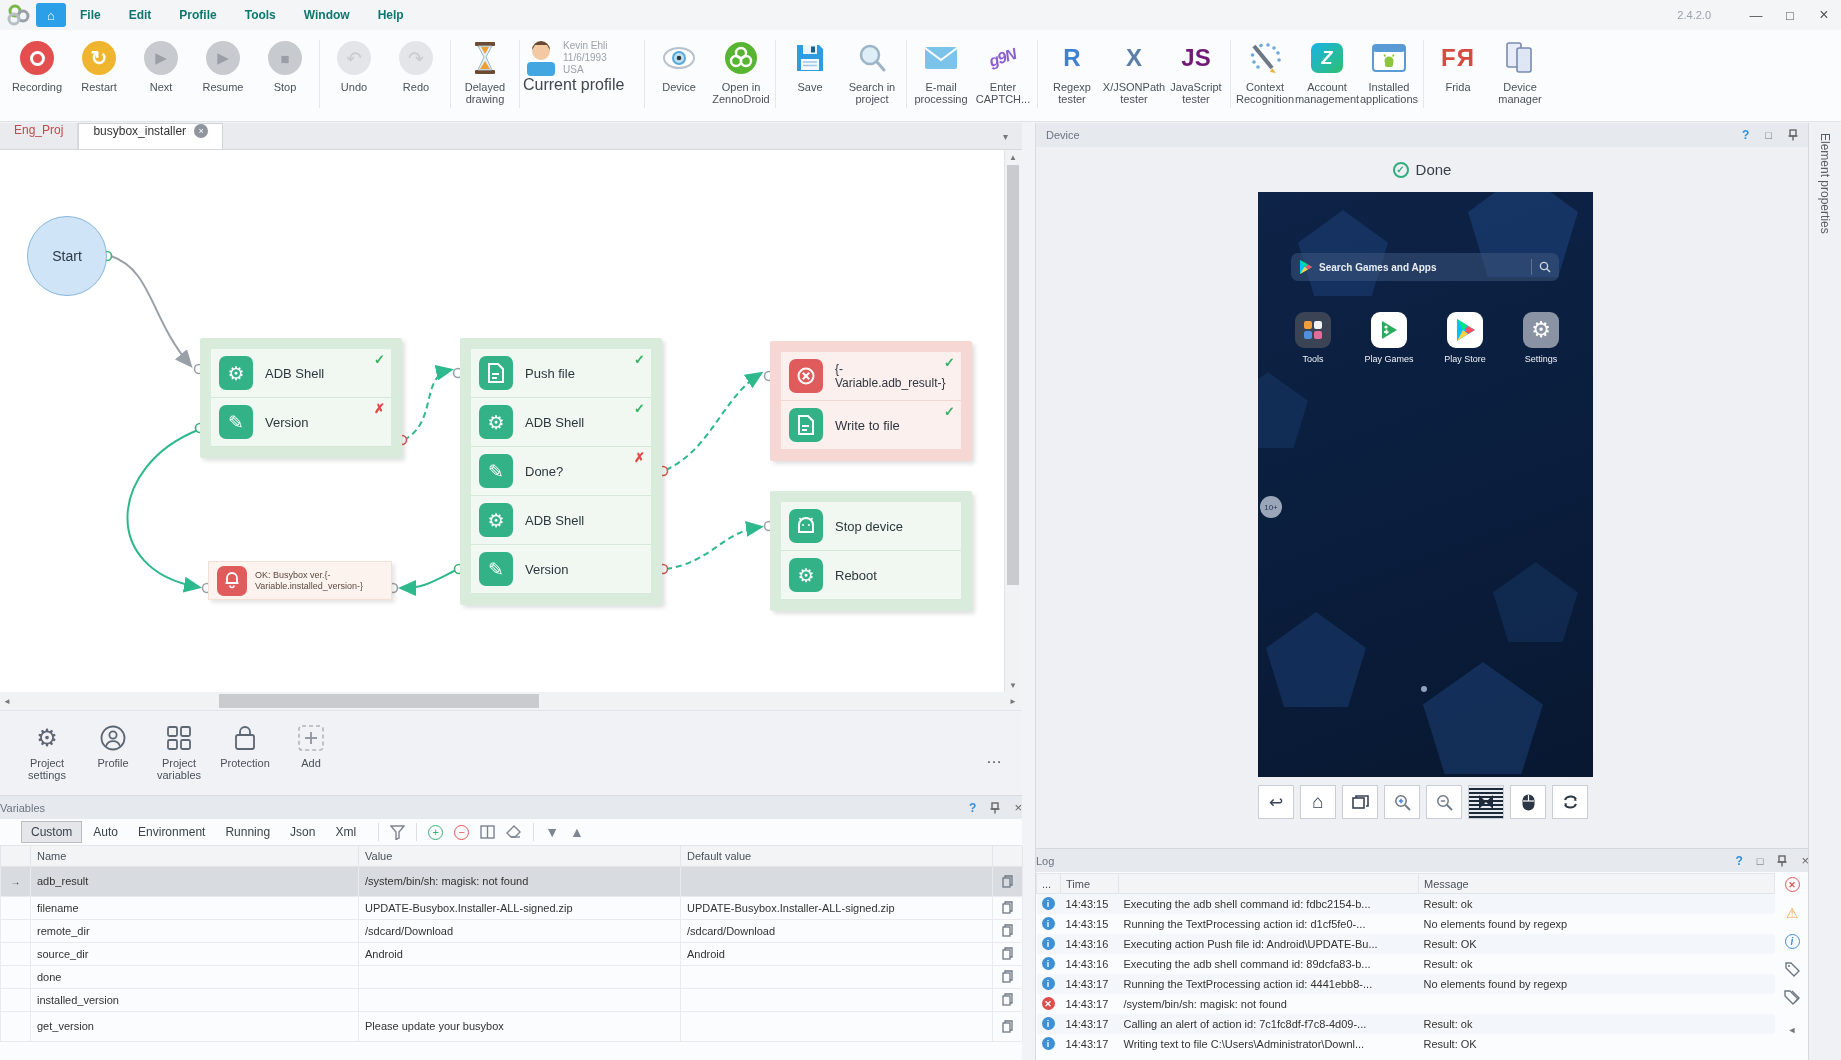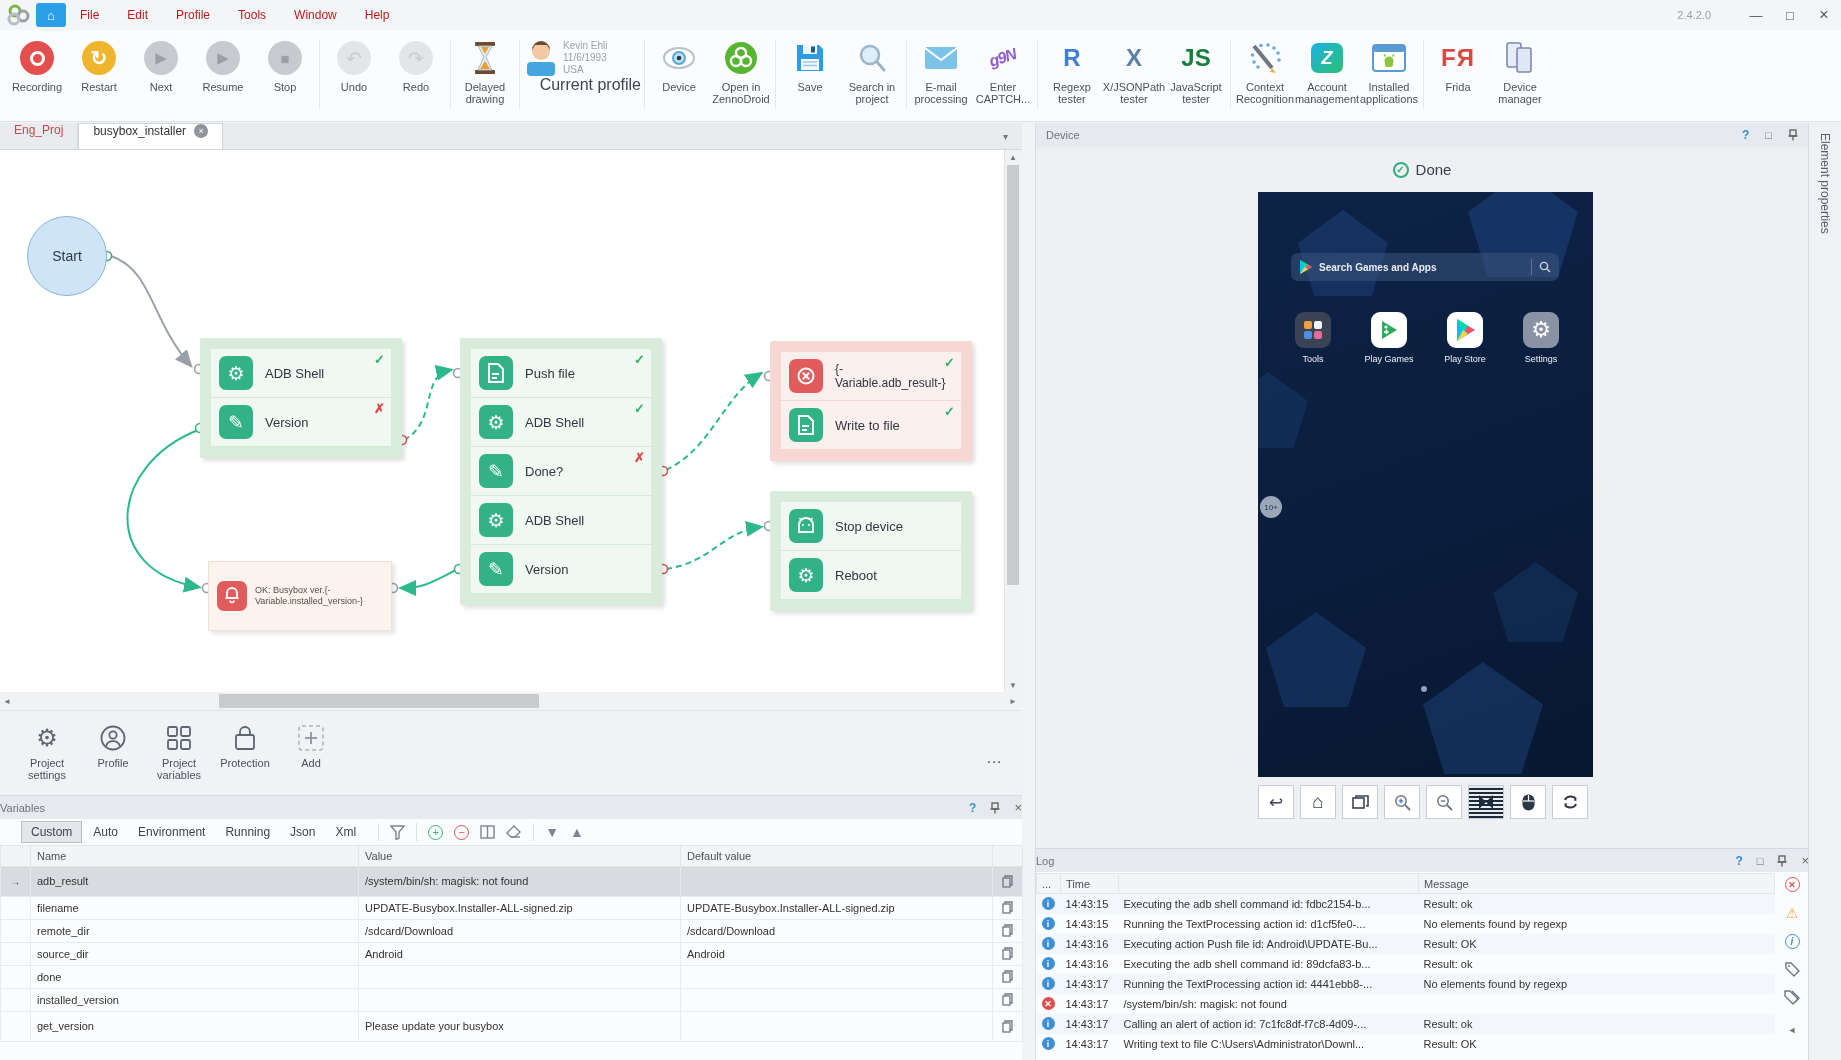--- a/index.html
+++ b/index.html
@@ -5,21 +5,21 @@
   * { box-sizing: border-box; margin:0; padding:0; }
   html,body { width:1841px; height:1060px; overflow:hidden;
     font-family:"Liberation Sans", sans-serif; background:#f2f3f6; color:#3f4650; }
 
   
   .menubar { position:absolute; left:0; top:0; width:1841px; height:30px; background:#f4f5f7;
     display:flex; align-items:center; font-size:12px; }
   .logo { width:26px; height:22px; margin-left:6px; }
   .homebtn { width:30px; height:24px; background:#2b9fe8; border-radius:3px; margin-left:4px;
     display:flex; align-items:center; justify-content:center; color:#fff; font-size:13px; }
-  .menu-item { padding:0 14px; color:#b91c1c; cursor:default; }
+  .menu-item { padding:0 14px; color:#0f766e; cursor:default;font-weight:bold; }
   .mb-right { margin-left:auto; display:flex; align-items:center; }
   .ver { color:#9aa1ab; font-size:11px; margin-right:28px; }
   .winbtn { width:34px; height:26px; display:flex; align-items:center; justify-content:center;
     color:#555; font-size:13px; }
 
   
   .toolbar { position:absolute; left:0; top:30px; width:1841px; height:92px; background:#fbfcfd;
     border-bottom:1px solid #e0e4e9; display:flex; align-items:flex-start; padding:8px 2px 0 6px; }
   .tbtn { display:flex; flex-direction:column; align-items:center; width:62px; flex:0 0 auto; }
   .tbtn .ic { height:40px; display:flex; align-items:center; justify-content:center; }
@@ -63,21 +63,21 @@
   .frow:last-child { border-bottom:none; }
   .ficon { width:34px; height:34px; border-radius:7px; background:#33b288; color:#fff;
     display:flex; align-items:center; justify-content:center; font-size:19px; flex:0 0 auto; }
   .ficon.red { background:#e05b5b; }
   .flabel { font-size:13px; color:#2e3640; margin-left:12px; }
   .fstatus { position:absolute; right:6px; top:3px; font-size:13px; font-weight:bold; }
   .fstatus.ok { color:#35b362; } .fstatus.fail { color:#e04848; }
   .startnode { position:absolute; left:27px; top:66px; width:80px; height:80px; border-radius:50%;
     background:#cfe4f7; border:1px solid #86b6dc; display:flex; align-items:center; justify-content:center;
     font-size:14px; color:#2b3a47; }
-  .alertnode { position:absolute; left:208px; top:411px; width:184px; height:70px; background:#fdf3ee;
+  .alertnode { position:absolute; left:208px; top:411px; width:184px; height:39px; background:#fdf3ee;
     border:1px solid #f2e0d7; box-shadow:3px 3px 4px rgba(0,0,0,0.10); display:flex; align-items:center; padding:0 8px;}
   .alertnode .ficon { width:30px; height:30px; }
   .alerttext { font-size:9px; color:#5a4a42; margin-left:8px; line-height:11px; }
 
   
   .vscroll { position:absolute; left:1004px; top:150px; width:16px; height:542px; background:#f1f2f4;
     border-left:1px solid #e2e4e8; font-size:8px; color:#777; }
   .vthumb { position:absolute; left:2px; top:15px; width:12px; height:420px; background:#c9cbce; }
   .varrow { position:absolute; left:0; width:16px; height:14px; display:flex; align-items:center; justify-content:center;}
   .hscroll { position:absolute; left:0; top:692px; width:1020px; height:18px; background:#f1f2f4; font-size:8px; color:#777;}
@@ -265,21 +265,21 @@
         <rect x="4" y="24" width="28" height="14" rx="4" fill="#42a7e0"></rect>
         <circle cx="18" cy="13" r="9" fill="#f2c9a0"></circle>
         <path d="M9 12 a9 9 0 0 1 18 0 l-3 -5 h-12 Z" fill="#6b4a33"></path>
       </svg>
       <div class="profinfo">
         <div>Kevin Ehli</div>
         <div>11/6/1993</div>
         <div>USA</div>
       </div>
     </div>
-    <div class="lbl" style="width:100%;text-align:right;">Current profile</div>
+    <div class="lbl" style="width:100%;">Current profile</div>
   </div>
   <div class="tsep"></div>
   <div class="tbtn">
     <div class="ic">
       <svg width="34" height="24" viewBox="0 0 34 24">
         <ellipse cx="17" cy="12" rx="15" ry="10" fill="#fff" stroke="#b9c2cc" stroke-width="2"></ellipse>
         <circle cx="17" cy="12" r="6" fill="#bfe0f2" stroke="#58a7d8" stroke-width="2"></circle>
         <circle cx="17" cy="12" r="2.3" fill="#2b3a47"></circle>
       </svg>
     </div>
@@ -343,21 +343,21 @@
     <div class="lbl">Regexp tester</div>
   </div>
   <div class="tbtn">
     <div class="ic">
         <span class="txticon" style="color:#5c7fa8;">X</span>
       </div>
     <div class="lbl">X/JSONPath tester</div>
   </div>
   <div class="tbtn">
     <div class="ic">
-        <span class="txticon" style="color:#15803d;">JS</span>
+        <span class="txticon" style="color:#701a75;">JS</span>
       </div>
     <div class="lbl">JavaScript tester</div>
   </div>
   <div class="tsep"></div>
   <div class="tbtn">
     <div class="ic">
       <svg width="34" height="32" viewBox="0 0 34 32">
         <line x1="6" y1="4" x2="24" y2="26" stroke="#6d7884" stroke-width="4"></line>
         <path d="M24 26 l4 5 l-6 -1 Z" fill="#e8b24a"></path>
         <circle cx="10" cy="25" r="1.8" fill="#6fa8dc"></circle>

